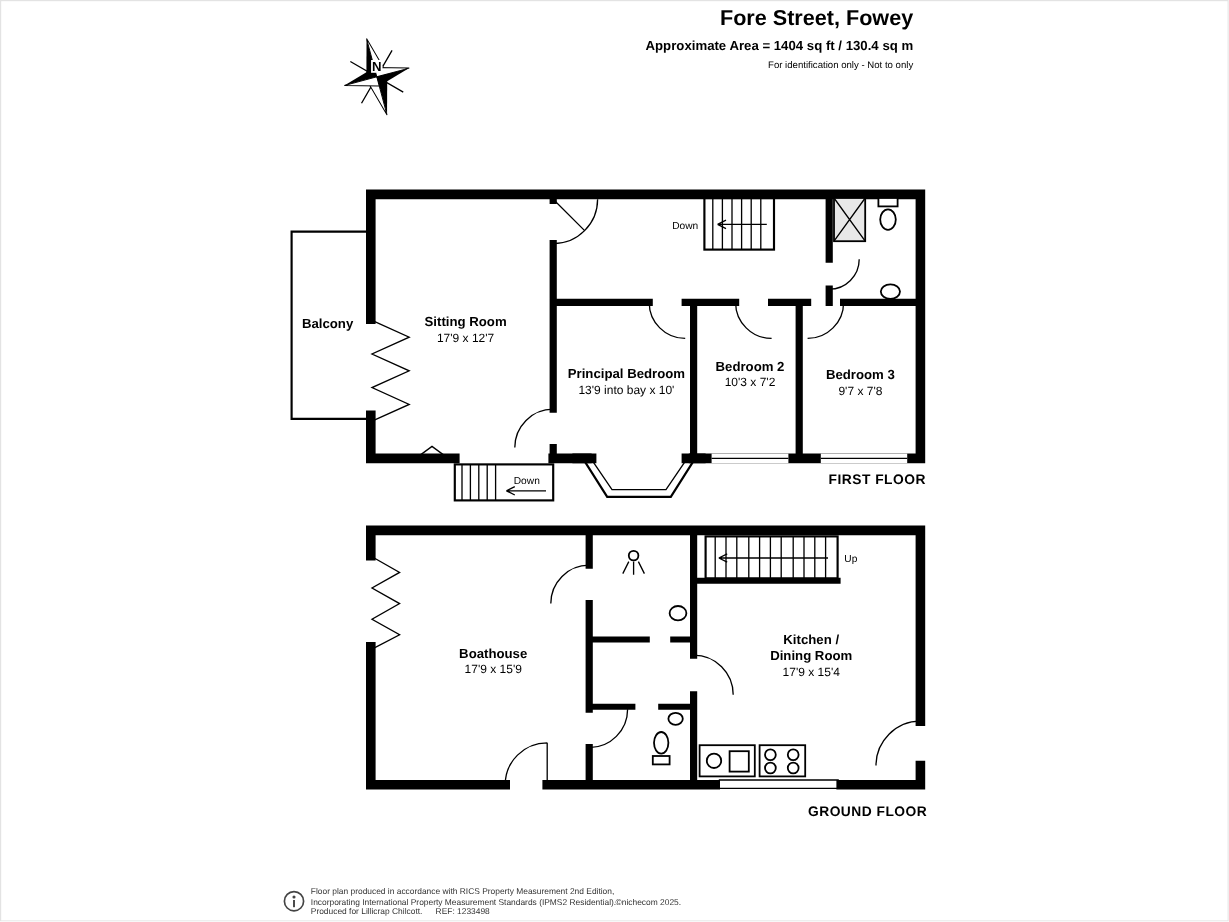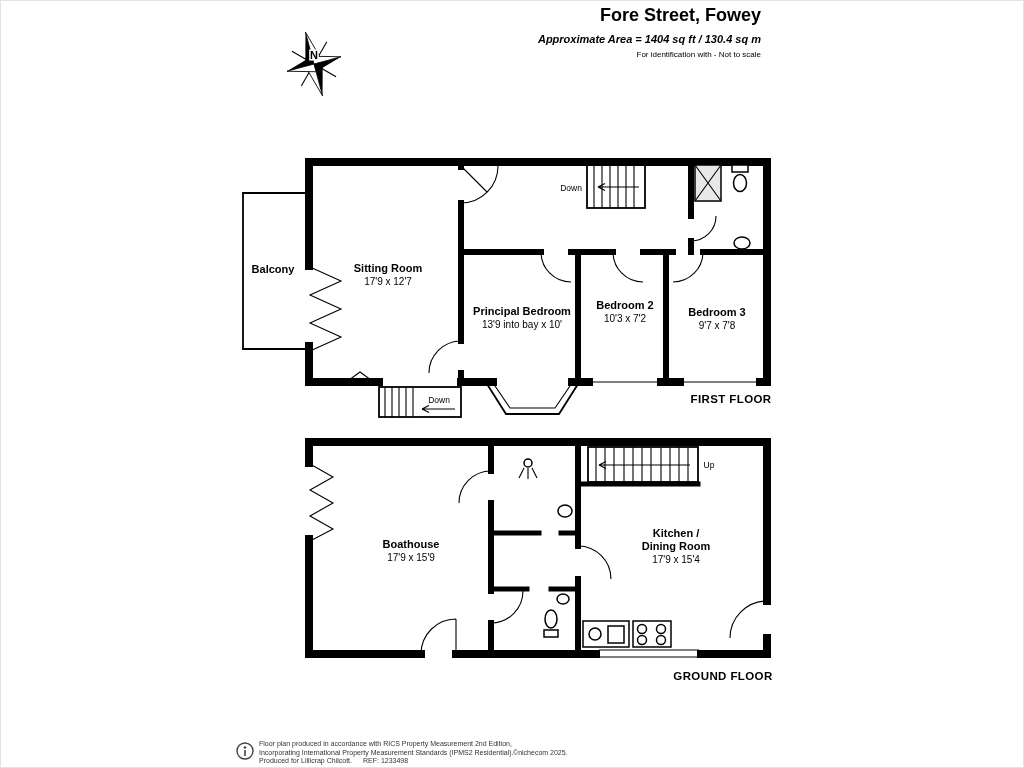--- a/index.html
+++ b/index.html
@@ -1,21 +1,21 @@
 <!DOCTYPE html>
 <html><head>
 <meta charset="utf-8">
 <style>
   html,body{margin:0;padding:0;background:#fff;}
   .page{position:relative;width:1024px;height:768px;background:#fff;
         border:1px solid #e3e3e3;box-sizing:border-box;overflow:hidden;
         font-family:"Liberation Sans",sans-serif;}
   .header{position:absolute;top:0;right:262px;text-align:right;color:#000;}
   .header .title{font-size:18px;font-weight:700;margin-top:4px;}
-  .header .subtitle{font-size:11px;font-weight:600;margin-top:7px;font-style:italic;}
+  .header .subtitle{font-size:11px;font-weight:600;margin-top:7px;}
   .header .note{font-size:8px;margin-top:5px;}
   .footer{position:absolute;left:232px;top:737px;font-size:7px;color:#333;line-height:8.5px;}
   .footer .ftext{position:absolute;left:26px;top:2px;white-space:nowrap;}
   .footer .copyright{position:absolute;left:280px;top:10.5px;white-space:nowrap;}
   .footer .ref{position:absolute;left:130px;top:19px;white-space:nowrap;}
   svg{position:absolute;left:0;top:0;}
   svg text{font-family:"Liberation Sans",sans-serif;fill:#000;}
   .rname{font-size:11px;font-weight:700;text-anchor:middle;}
   .rdim{font-size:10px;text-anchor:middle;}
   .small{font-size:8.5px;text-anchor:middle;}
@@ -30,21 +30,21 @@
   .ncomp{font-size:11px;font-weight:700;text-anchor:middle;paint-order:stroke;stroke:#fff;stroke-width:3px;}
 </style>
 </head>
 <body>
 
 <div class="page">
 
   <div class="header">
     <div class="title">Fore Street, Fowey</div>
     <div class="subtitle">Approximate Area = 1404 sq ft / 130.4 sq m</div>
-    <div class="note">For identification with - Not to scale</div>
+    <div class="note">For identification only - Not to only</div>
   </div>
 
   <svg width="1024" height="768" viewBox="0 0 1024 768">
 
     <g>
       <g transform="rotate(-15 313 63)">
         <path class="hair" d="M295,45 L331,81 M331,45 L295,81" stroke-width="2.5"></path>
         <polygon points="313,30 313,63 304,63" fill="#000"></polygon>
         <polygon points="313,30 313,63 322,63" fill="#fff" stroke="#000" stroke-width="0.8"></polygon>
         <polygon points="313,96 313,63 322,63" fill="#000"></polygon>

